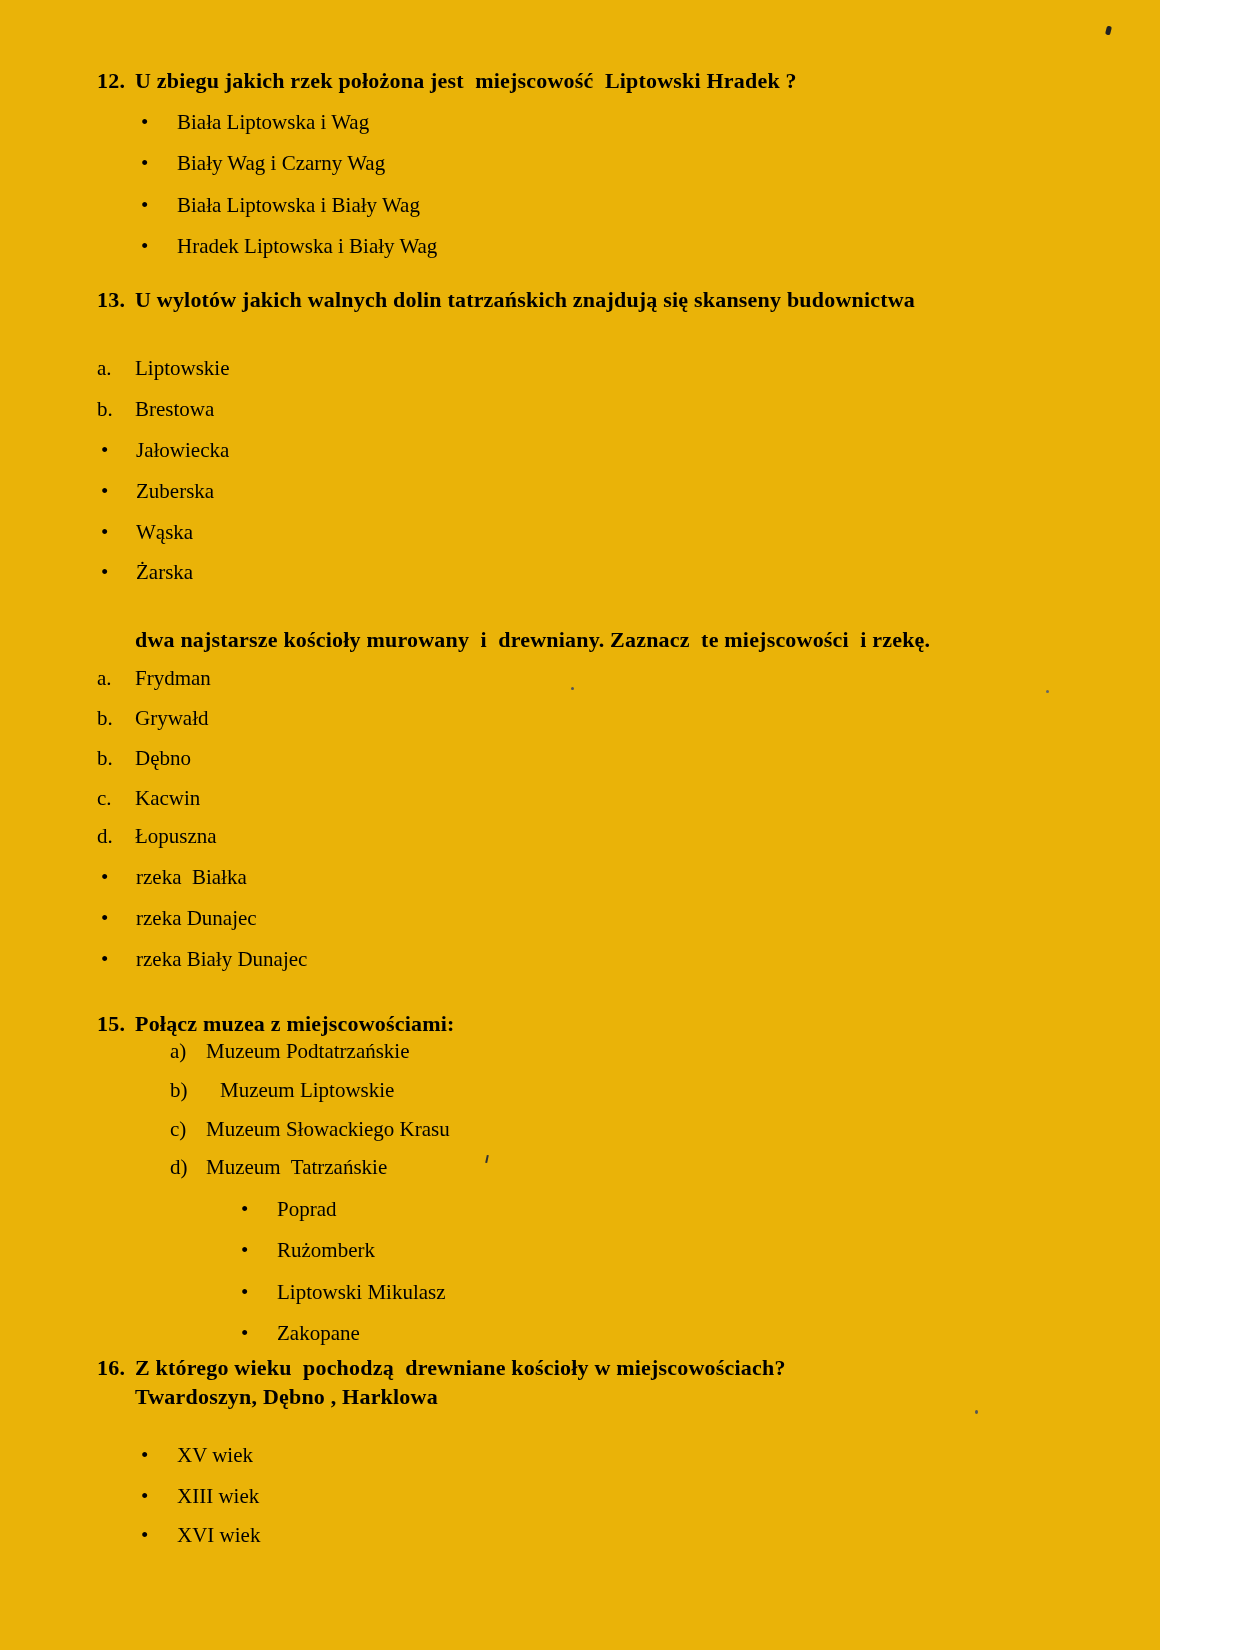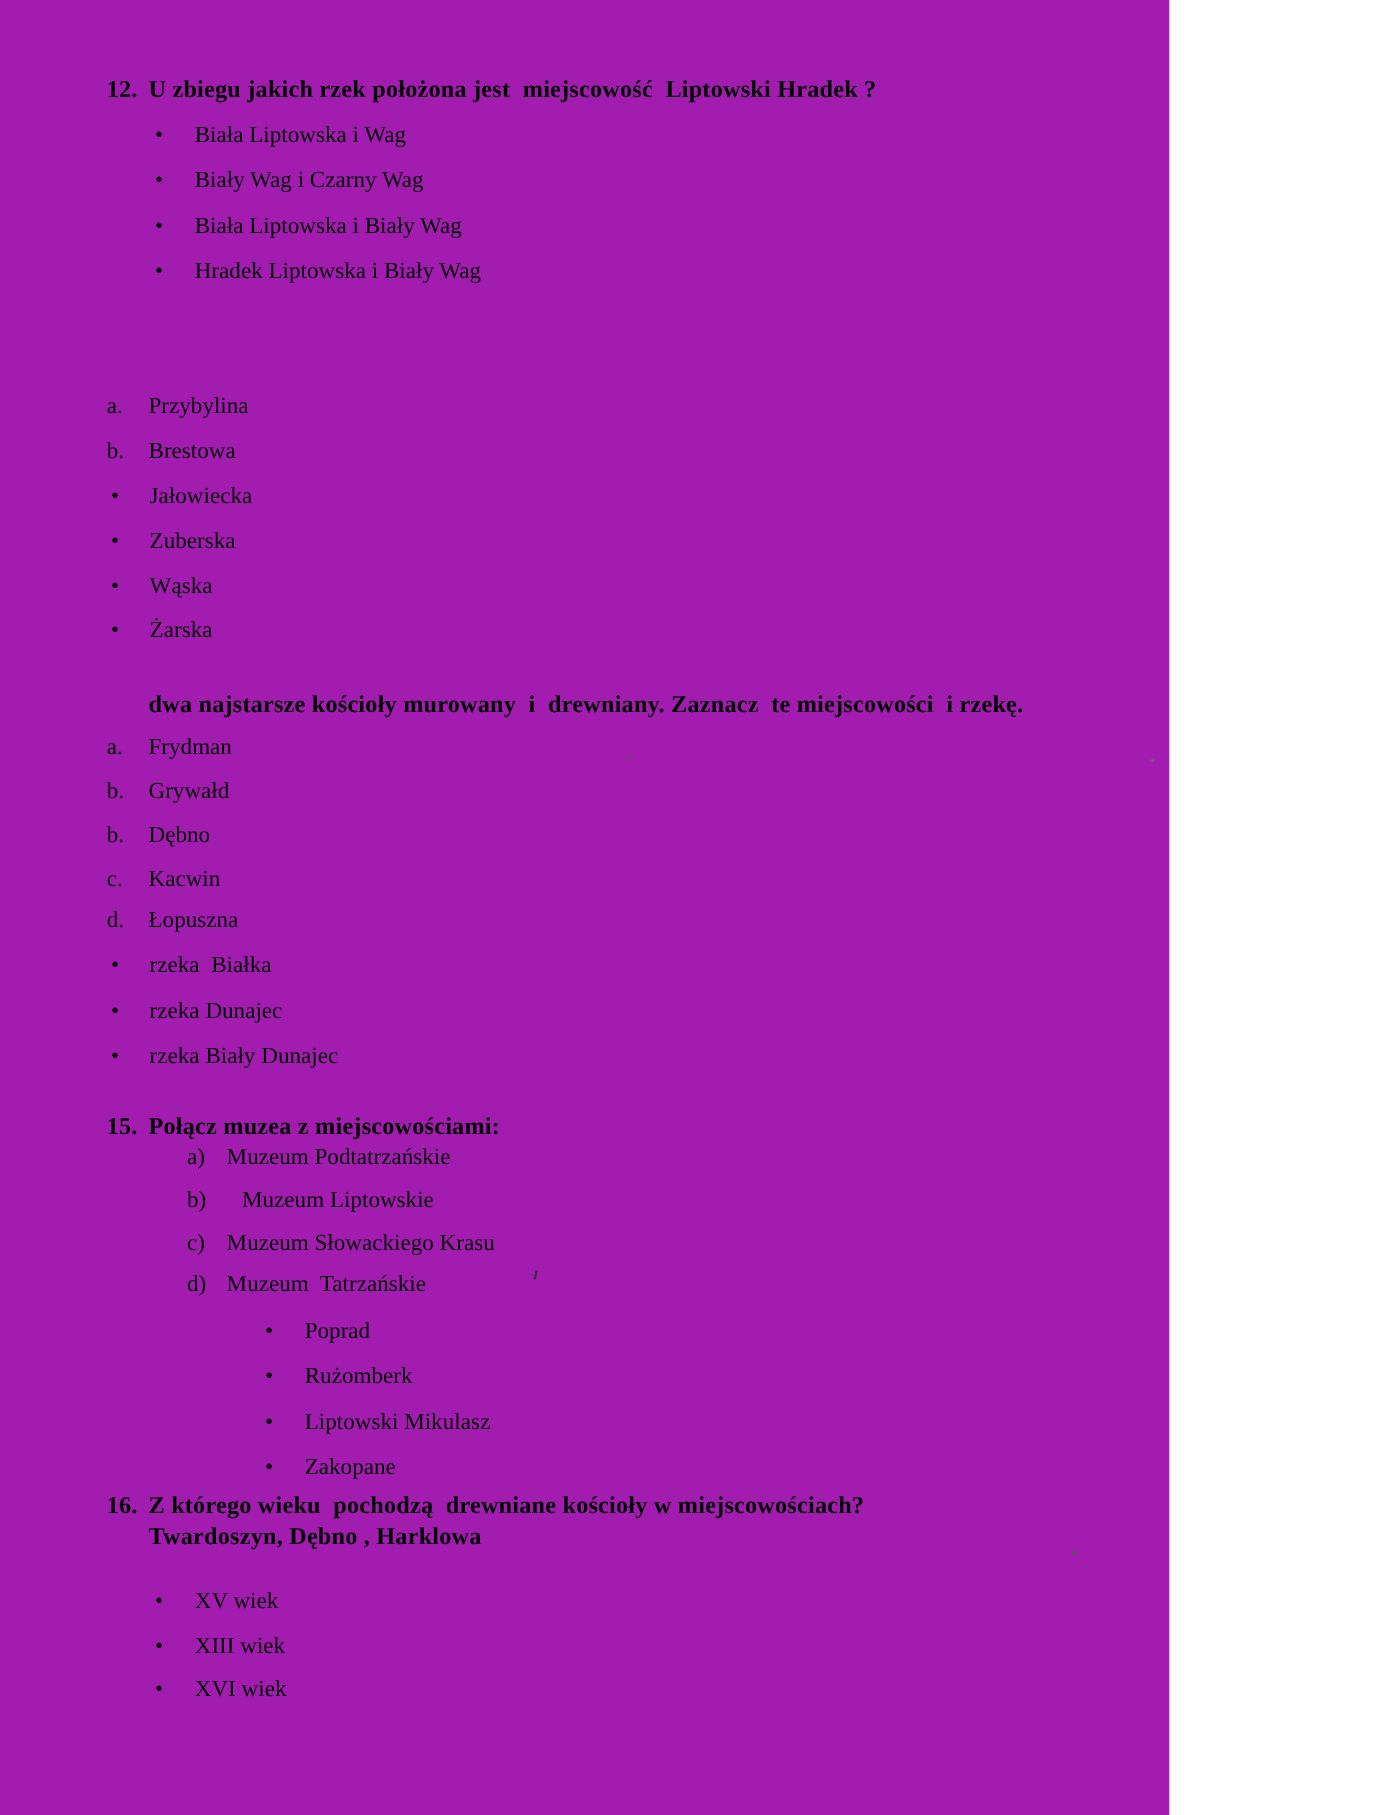--- a/index.html
+++ b/index.html
@@ -6,22 +6,22 @@
   html, body {
     margin: 0; padding: 0;
     width: 1248px; height: 1650px;
     background: #ffffff;
     font-family: "Liberation Serif", "DejaVu Serif", serif;
     color: #000000;
     overflow: hidden;
   }
   .page {
     position: absolute; inset: 0;
-    width: 1063px; height: 1650px;
-    background: #a21caf;
+    width: 1160px; height: 1650px;
+    background: #eab308;
     overflow: hidden;
   }
   .row { position: absolute; left: 0; width: 1228px; height: 34px; }
   .row span { position: absolute; top: 0; white-space: pre; }
   .h  { font-size: 22px; font-weight: bold; letter-spacing: 0.2px; }
   .o  { font-size: 21px; }
   .strip {
     position: absolute; left: 1230px; top: 0;
     width: 18px; height: 1650px;
     background: #000000;
@@ -51,23 +51,27 @@
   </div>
   <div class="row o" style="top:193px">
     <span style="left:141px">•</span>
     <span style="left:177px">Biała Liptowska i Biały Wag</span>
   </div>
   <div class="row o" style="top:234px">
     <span style="left:141px">•</span>
     <span style="left:177px">Hradek Liptowska i Biały Wag</span>
   </div>
 
+  <div class="row h" style="top:287px">
+    <span style="left:97px">13.</span>
+    <span style="left:135px">U wylotów jakich walnych dolin tatrzańskich znajdują się skanseny budownictwa</span>
+  </div>
   <div class="row o" style="top:356px">
     <span style="left:97px">a.</span>
-    <span style="left:135px">Przybylina</span>
+    <span style="left:135px">Liptowskie</span>
   </div>
   <div class="row o" style="top:397px">
     <span style="left:97px">b.</span>
     <span style="left:135px">Brestowa</span>
   </div>
   <div class="row o" style="top:438px">
     <span style="left:101px">•</span>
     <span style="left:136px">Jałowiecka</span>
   </div>
   <div class="row o" style="top:479px">

